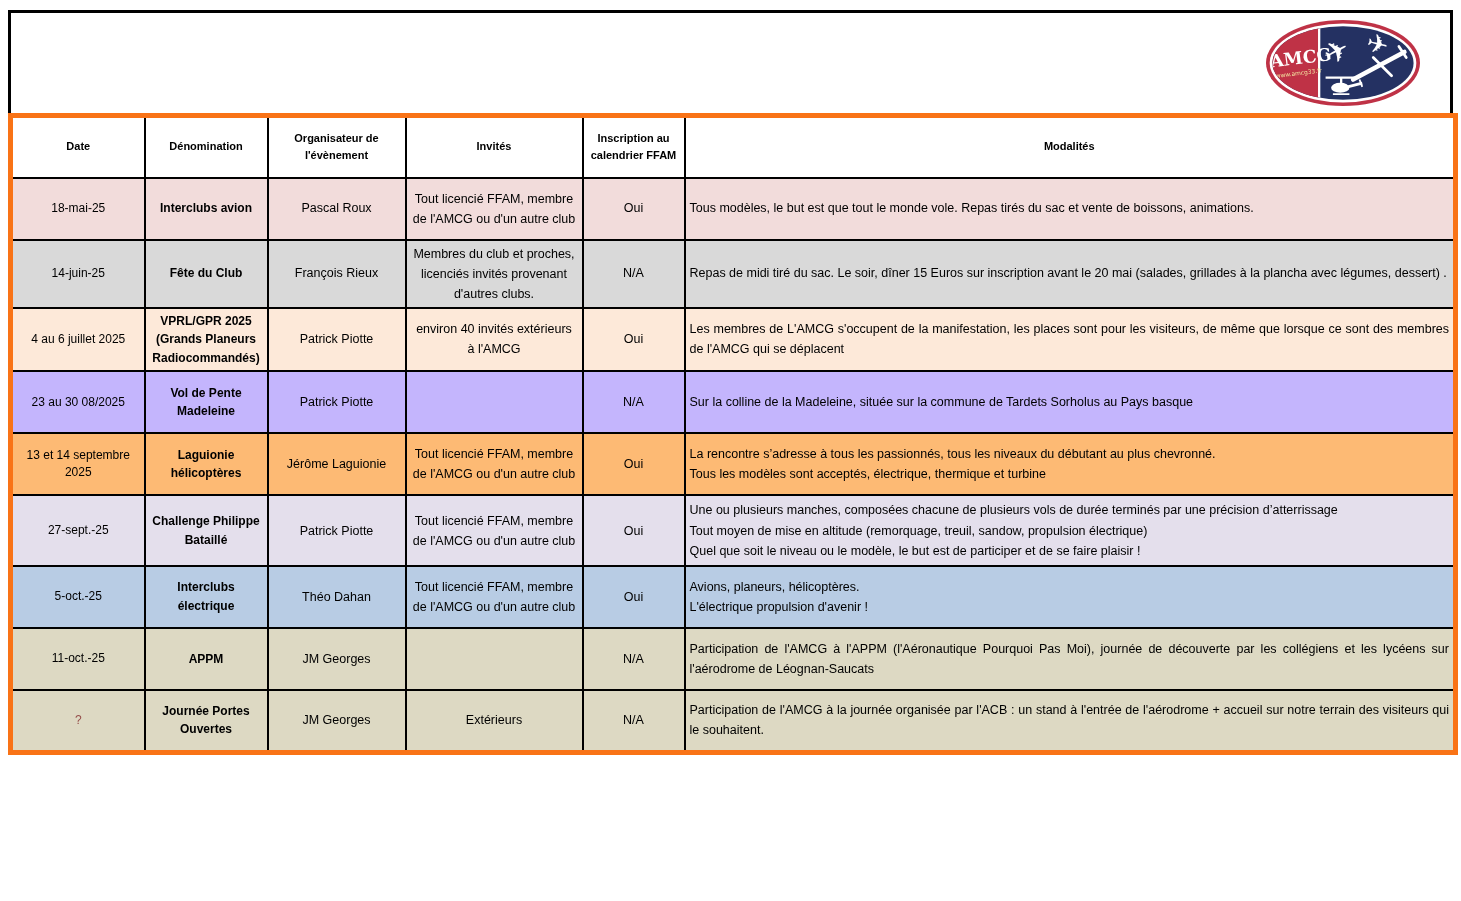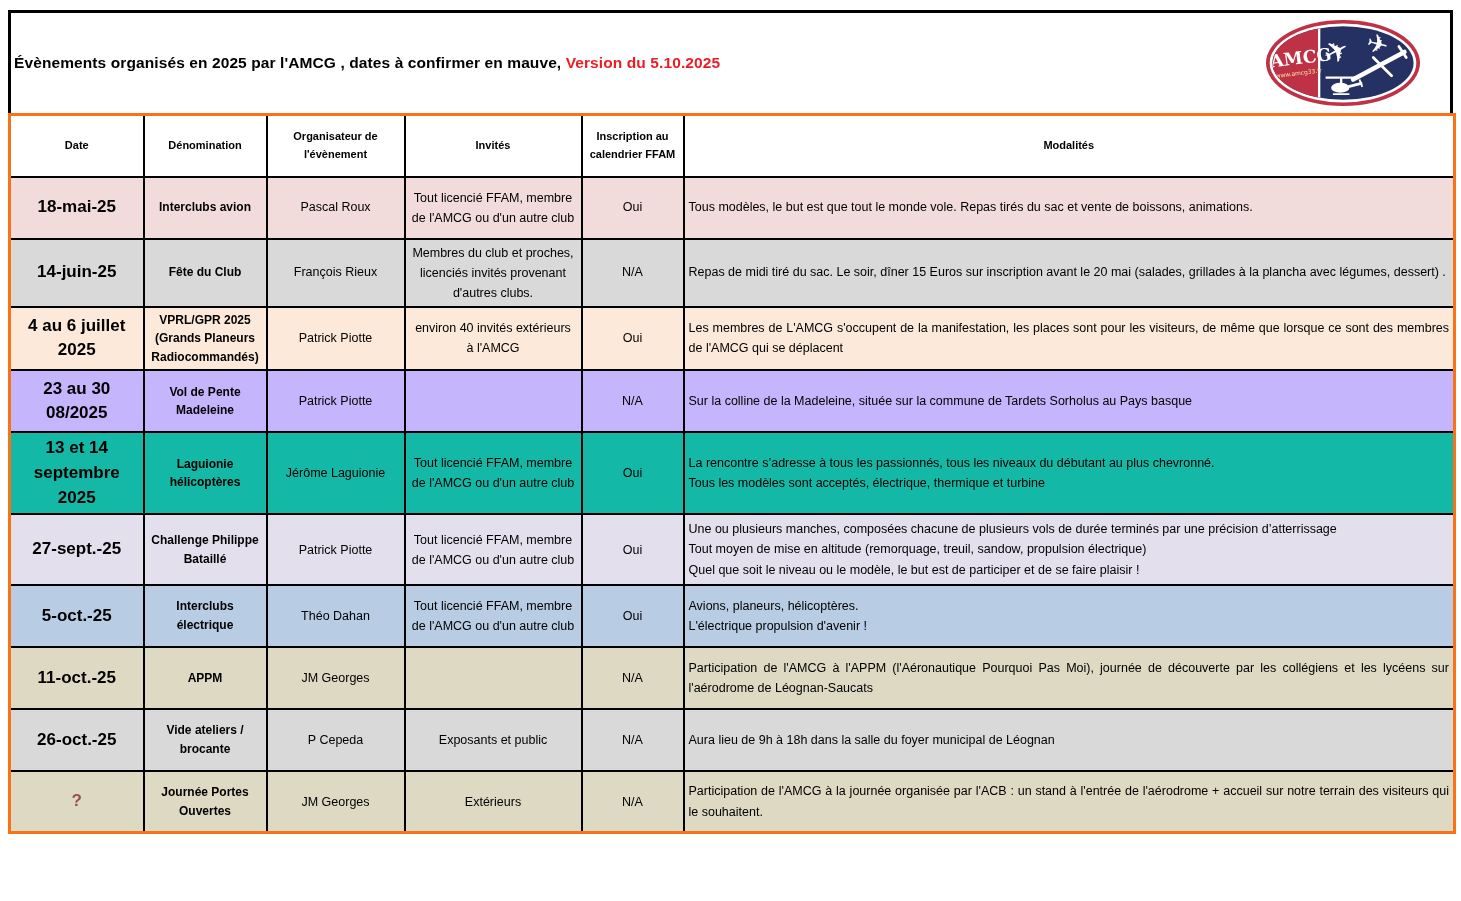--- a/index.html
+++ b/index.html
@@ -35,54 +35,51 @@
     right: 28px;
     width: 158px;
     height: 88px;
   }
 
   
   table.events {
     border-collapse: collapse;
     table-layout: fixed;
     width: 1445px;
-    border: 3px solid #f97316;
+    border: 5px solid #f97316;
   }
   th, td {
     border: 2px solid #000;
     padding: 3px 6px;
     vertical-align: middle;
     text-align: center;
     overflow: hidden;
   }
   thead th {
     height: 62px;
     font-size: 11px;
     font-weight: bold;
     background: #ffffff;
     line-height: 1.6;
   }
   tbody td { font-size: 12.5px; height: 62px; line-height: 1.45; }
-  td.c-date  { font-weight: bold; font-size: 17px; }
+  td.c-date  { font-weight: normal; font-size: 12px; }
   td.c-denom { font-weight: bold; font-size: 12px; line-height: 1.55; }
   td.c-org   { }
   td.c-inv   { line-height: 1.6; }
   td.c-ins   { }
   td.c-mod   { text-align: left; padding: 4px 4px; }
   td.c-mod .line { text-align: justify; line-height: 1.62; }
 </style>
 </head>
 <body>
 
 <div class="page">
 
   <div class="title-box">
-    <div class="title-text">
-      <span>Évènements organisés en 2025 par l'AMCG , dates à confirmer en mauve, </span><span class="red-part" style="color: rgb(237, 28, 36);">Version du 5.10.2025</span>
-    </div>
 
     <div class="logo-wrap">
       <svg viewBox="0 0 170 96" width="158" height="88" aria-hidden="true">
         <ellipse cx="85" cy="48" rx="84" ry="47" fill="#bf3246"></ellipse>
         <ellipse cx="85" cy="48" rx="80" ry="43" fill="#ffffff"></ellipse>
         <ellipse cx="85" cy="48" rx="77" ry="40" fill="#243162"></ellipse>
         <clipPath id="logoClip">
             <ellipse cx="85" cy="48" rx="77" ry="40"></ellipse>
           </clipPath>
         <g clip-path="url(#logoClip)">
@@ -170,21 +167,21 @@
         <tr style="background-color: #c4b5fd;">
           <td class="c-date">23 au 30  08/2025</td>
           <td class="c-denom">Vol de Pente Madeleine</td>
           <td class="c-org">Patrick Piotte</td>
           <td class="c-inv"></td>
           <td class="c-ins">N/A</td>
           <td class="c-mod">
             <div class="line">Sur la colline de la Madeleine, située sur la commune de Tardets Sorholus au Pays basque</div>
           </td>
         </tr>
-        <tr style="background-color: #14b8a6;">
+        <tr style="background-color: #fdba74;">
           <td class="c-date">13 et 14 septembre 2025</td>
           <td class="c-denom">Laguionie hélicoptères</td>
           <td class="c-org">Jérôme Laguionie</td>
           <td class="c-inv">Tout licencié FFAM, membre de l'AMCG ou d'un autre club</td>
           <td class="c-ins">Oui</td>
           <td class="c-mod">
             <div class="line">La rencontre s’adresse à tous les passionnés, tous les niveaux du débutant au plus chevronné.</div>
             <div class="line">Tous les modèles sont acceptés, électrique, thermique et turbine</div>
           </td>
         </tr>
@@ -214,30 +211,20 @@
         <tr style="background-color: rgb(221, 217, 195);">
           <td class="c-date">11-oct.-25</td>
           <td class="c-denom">APPM</td>
           <td class="c-org">JM Georges</td>
           <td class="c-inv"></td>
           <td class="c-ins">N/A</td>
           <td class="c-mod">
             <div class="line">Participation de l'AMCG  à l'APPM (l'Aéronautique Pourquoi Pas Moi), journée de découverte par les collégiens et les lycéens sur l'aérodrome de Léognan-Saucats</div>
           </td>
         </tr>
-        <tr style="background-color: rgb(217, 217, 217);">
-          <td class="c-date">26-oct.-25</td>
-          <td class="c-denom">Vide ateliers / brocante</td>
-          <td class="c-org">P Cepeda</td>
-          <td class="c-inv">Exposants et public</td>
-          <td class="c-ins">N/A</td>
-          <td class="c-mod">
-            <div class="line">Aura lieu de 9h à 18h dans la salle du foyer municipal de Léognan</div>
-          </td>
-        </tr>
         <tr style="background-color: rgb(221, 217, 195);">
           <td class="c-date" style="color: rgb(150, 80, 75);">?</td>
           <td class="c-denom">Journée Portes Ouvertes</td>
           <td class="c-org">JM Georges</td>
           <td class="c-inv">Extérieurs</td>
           <td class="c-ins">N/A</td>
           <td class="c-mod">
             <div class="line">Participation de l'AMCG à la journée organisée par l'ACB : un stand à l'entrée de l'aérodrome + accueil sur notre terrain des visiteurs qui le souhaitent.</div>
           </td>
         </tr>

